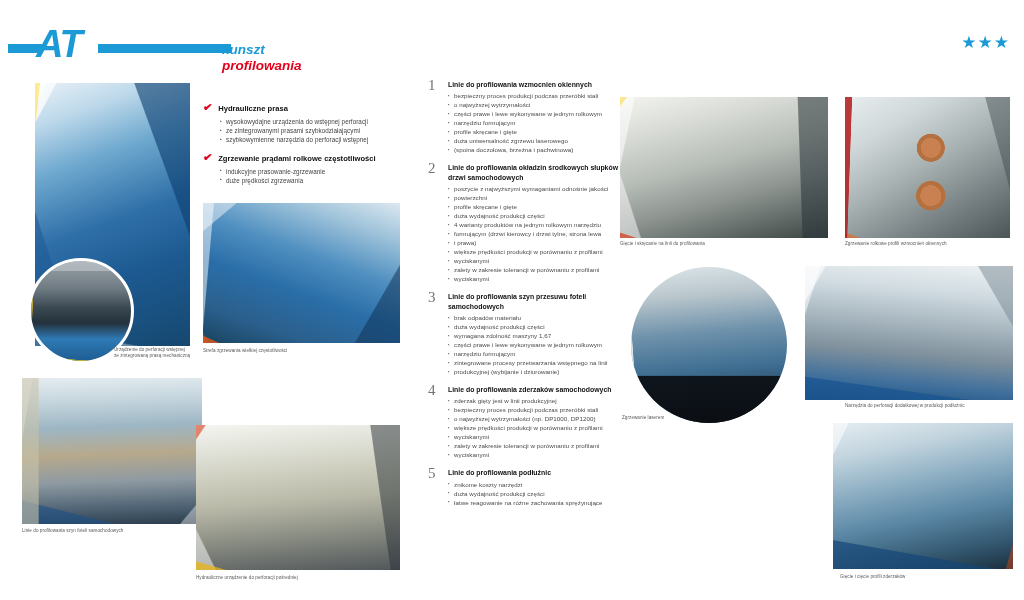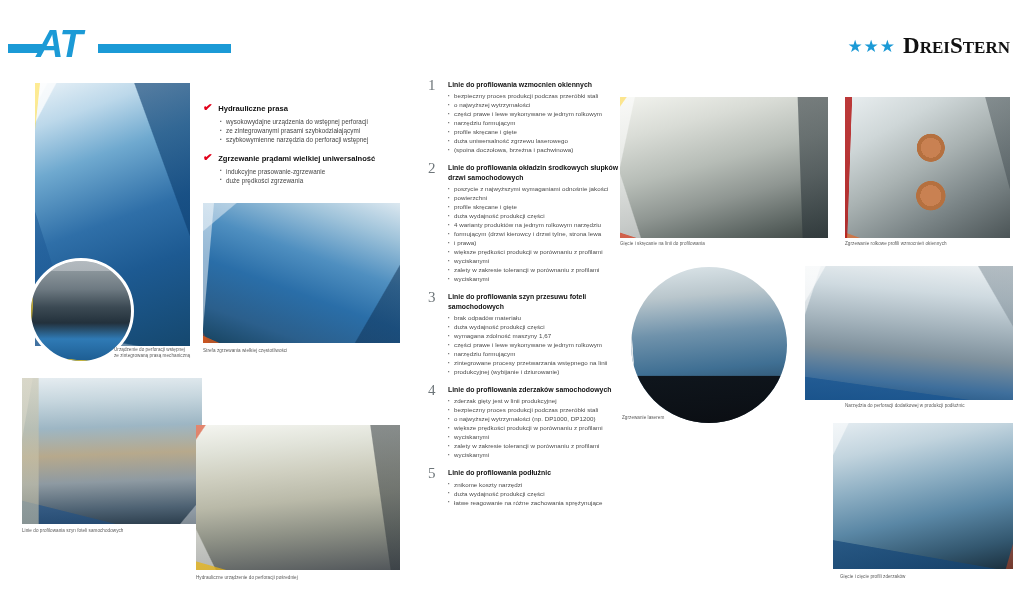--- a/index.html
+++ b/index.html
@@ -250,24 +250,27 @@
 </head>
 <body>
 
 <div id="page">
 
   <div id="header">
     <div class="rule" id="rule-left"></div>
     <div id="at-mark">AT</div>
     <div class="rule" id="rule-right"></div>
 
+    <div id="tagline">
+      <div class="l1">kunszt</div>
+      <div class="l2">profilowania</div>
+    </div>
 
     <div id="brand">
       <span class="stars">★★★</span>
-      <span class="name"><span>D</span><span class="sm">REI</span><span>S</span><span class="sm">TERN</span></span>
     </div>
   </div>
 
   <div class="photo tex-blueline" style="left:35px; top:83px; width:155px; height:263px;"></div>
 
   <div class="photo circ tex-circA" style="left:28px; top:258px; width:106px; height:106px;"></div>
 
   <div class="cap" style="left:114px; top:347px; width:92px;">
     <div>Urządzenie do perforacji wstępnej</div>
     <div>ze zintegrowaną prasą mechaniczną</div>
@@ -292,21 +295,21 @@
       <ul>
         <li>wysokowydajne urządzenia do wstępnej perforacji</li>
         <li style="padding-left:6px;">ze zintegrowanymi prasami szybkodziałającymi</li>
         <li>szybkowymienne narzędzia do perforacji wstępnej</li>
       </ul>
     </div>
 
     <div class="feat">
       <div class="feat-head">
         <span class="check">✔</span>
-        <span>Zgrzewanie prądami wielkiej uniwersalność</span>
+        <span>Zgrzewanie prądami rolkowe częstotliwości</span>
       </div>
       <ul>
         <li>indukcyjne prasowanie-zgrzewanie</li>
         <li>duże prędkości zgrzewania</li>
       </ul>
     </div>
 
   </div>
 
   <div id="sections">

